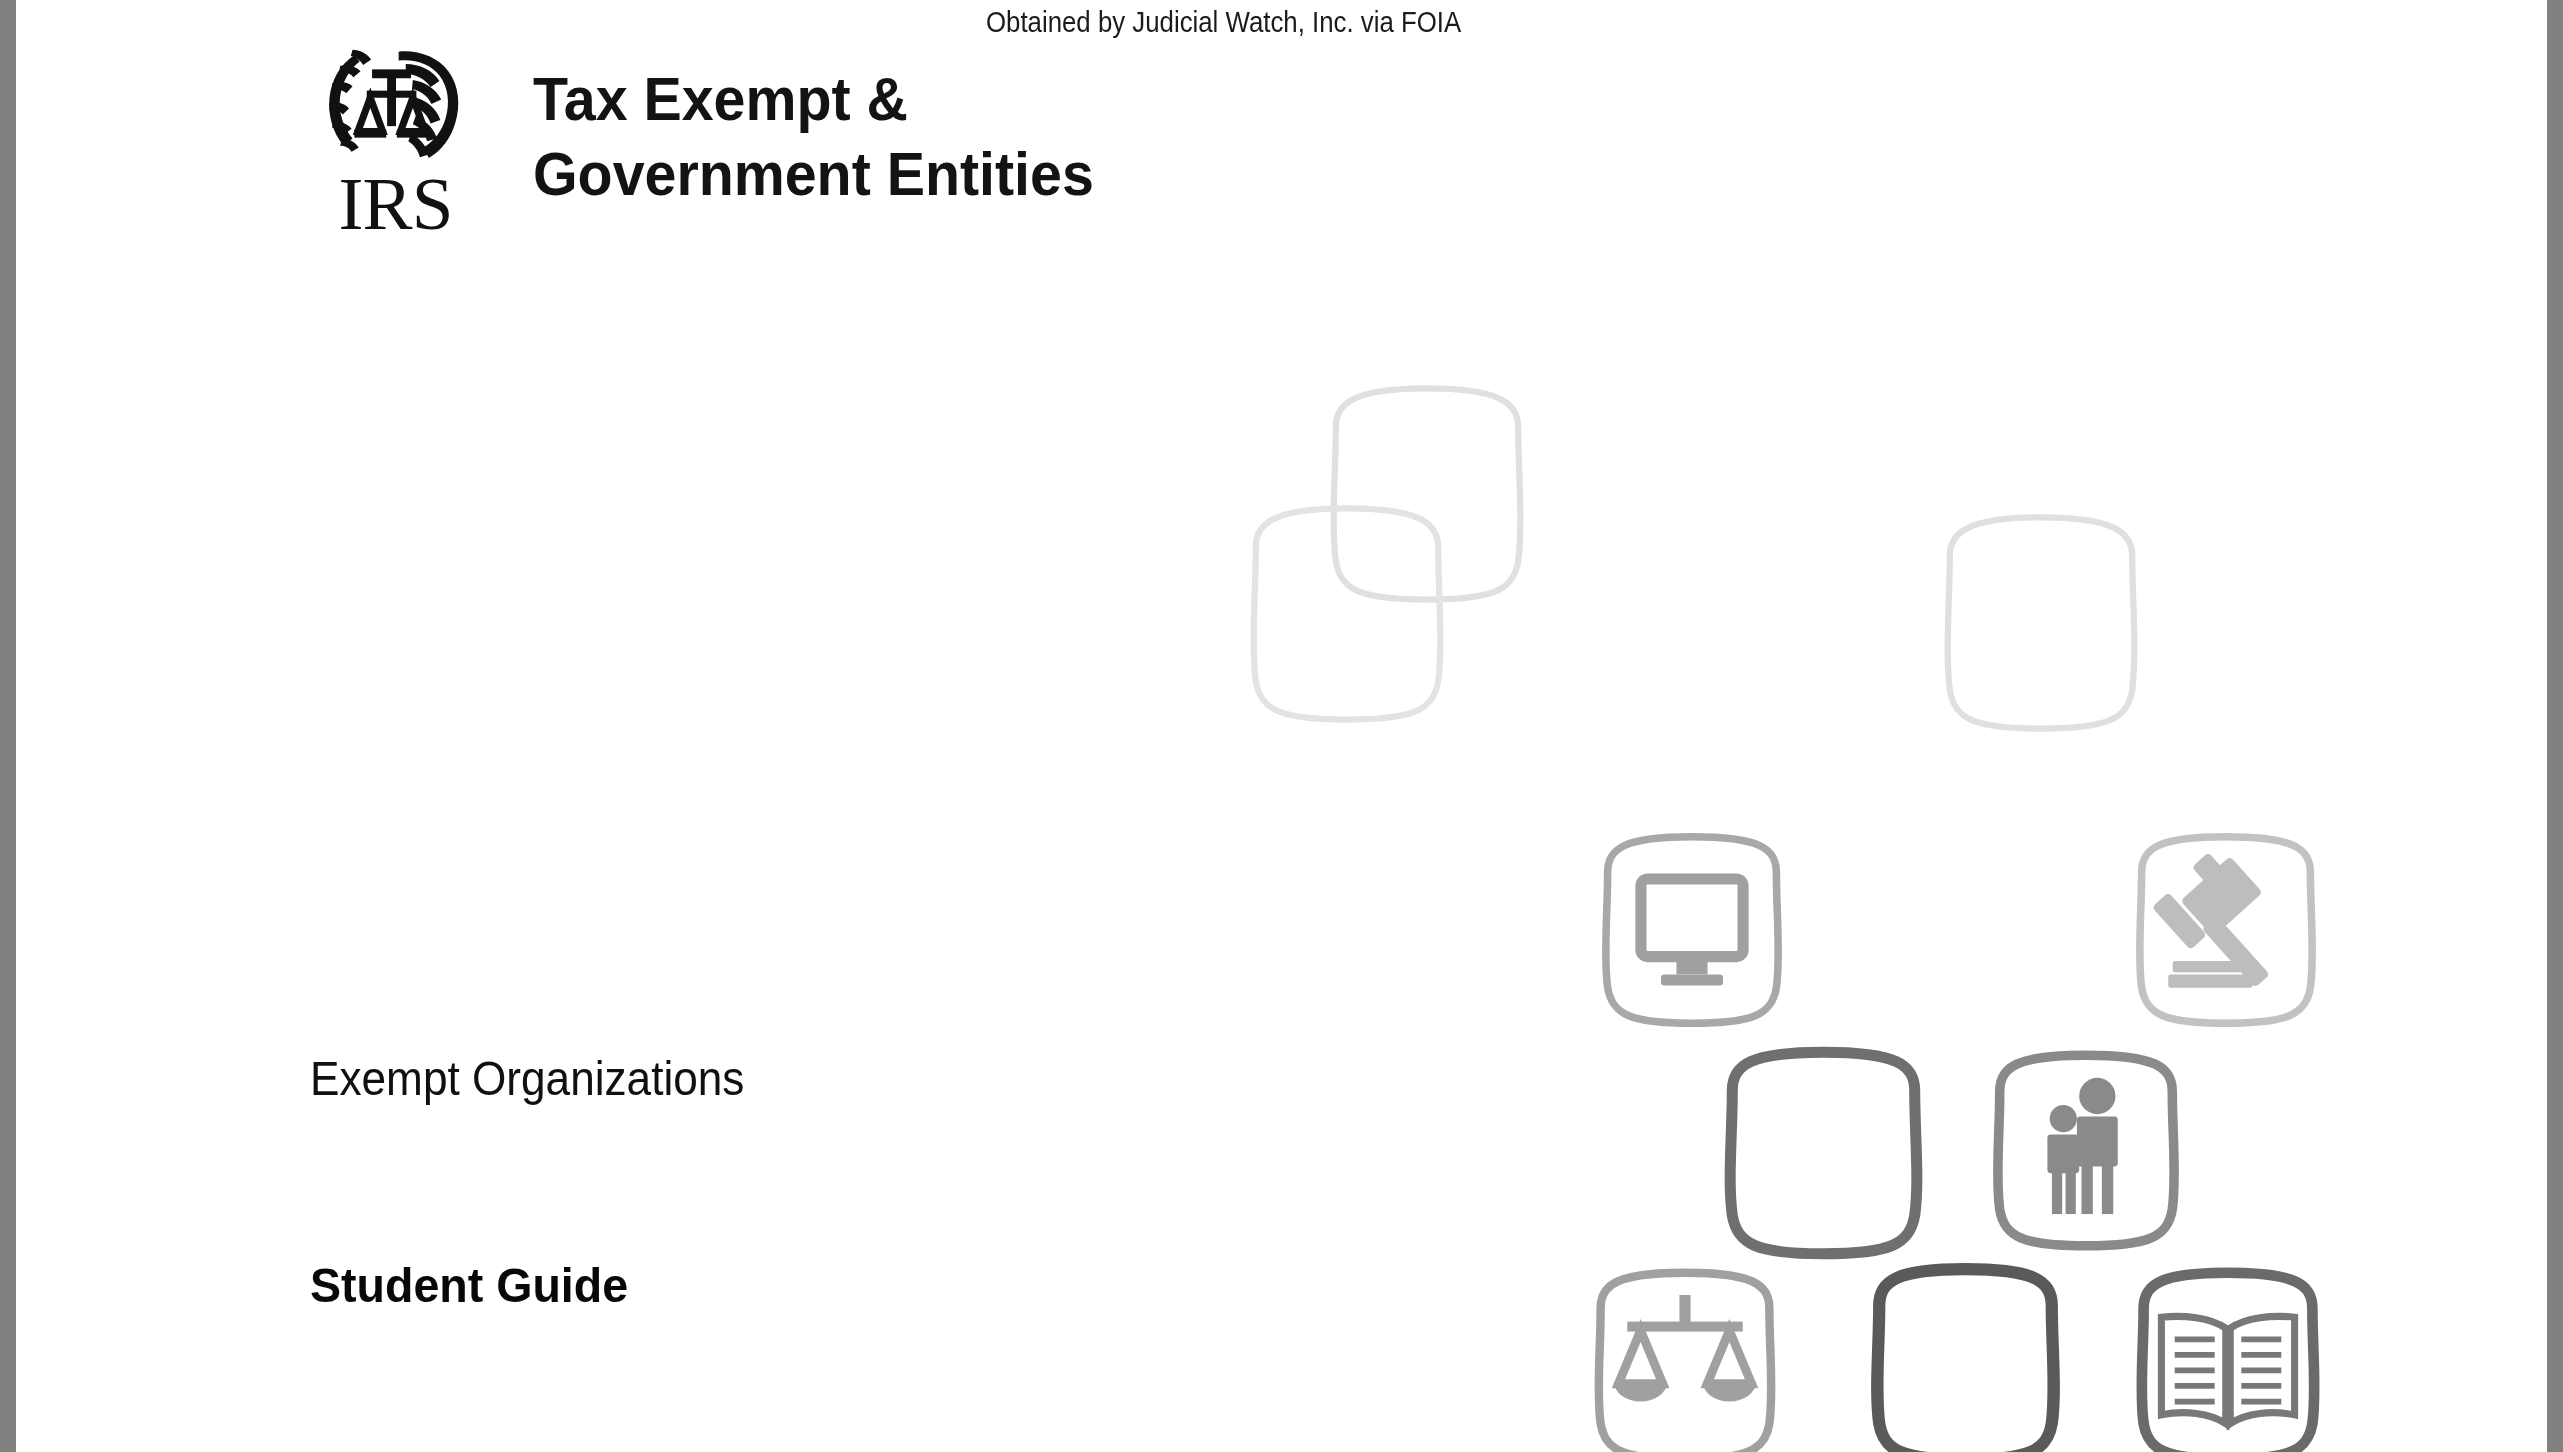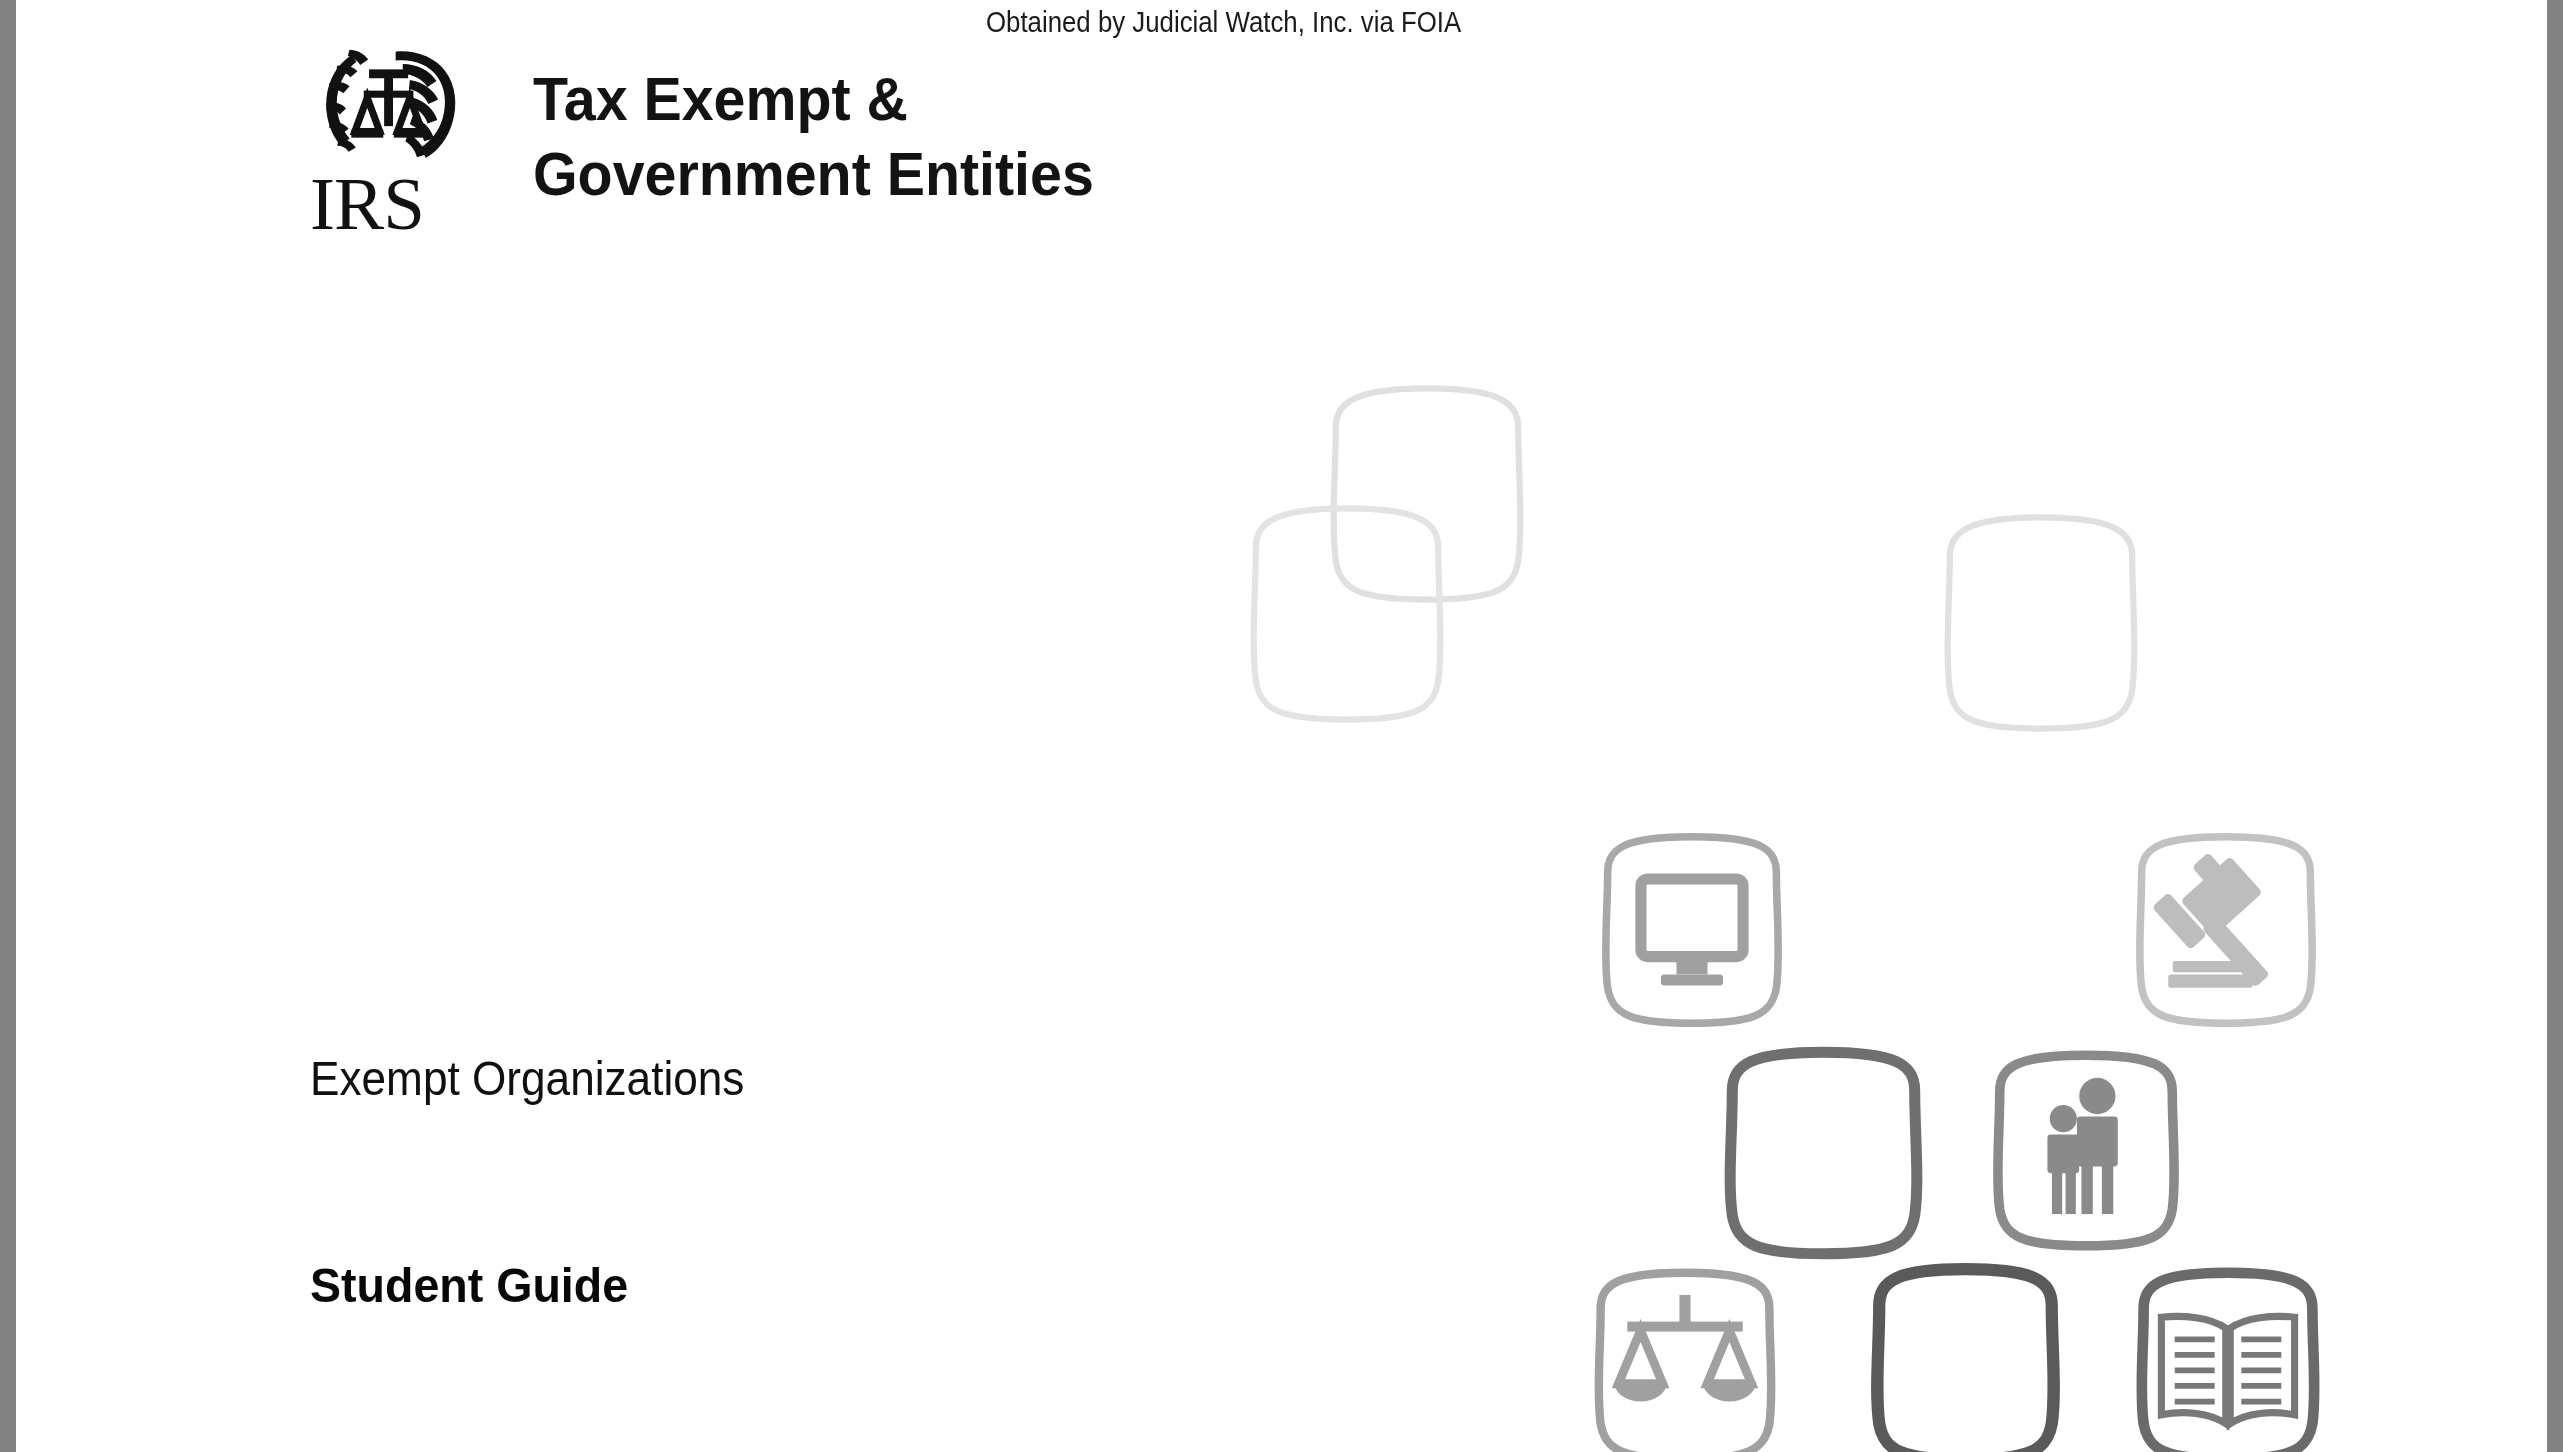--- a/index.html
+++ b/index.html
@@ -56,20 +56,21 @@
     position: absolute;
     left: 294px;
     top: 41px;
     display: flex;
     align-items: flex-start;
   }
   .irs-mark {
     width: 171px;
     display: flex;
     flex-direction: column;
+    align-items: center;
   }
   .irs-mark svg { display: block; }
   .irs-wordmark {
     font-family: "Liberation Serif", serif;
     font-size: 75px;
     line-height: 68px;
     letter-spacing: -0.9px;
     color: #111111;
     margin-top: -3.6px;
   }

